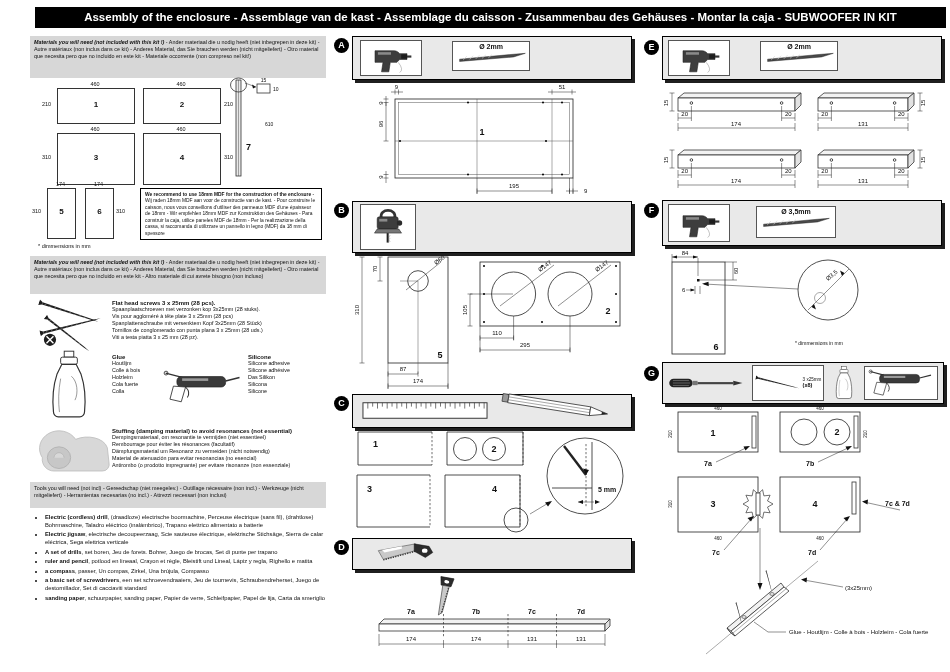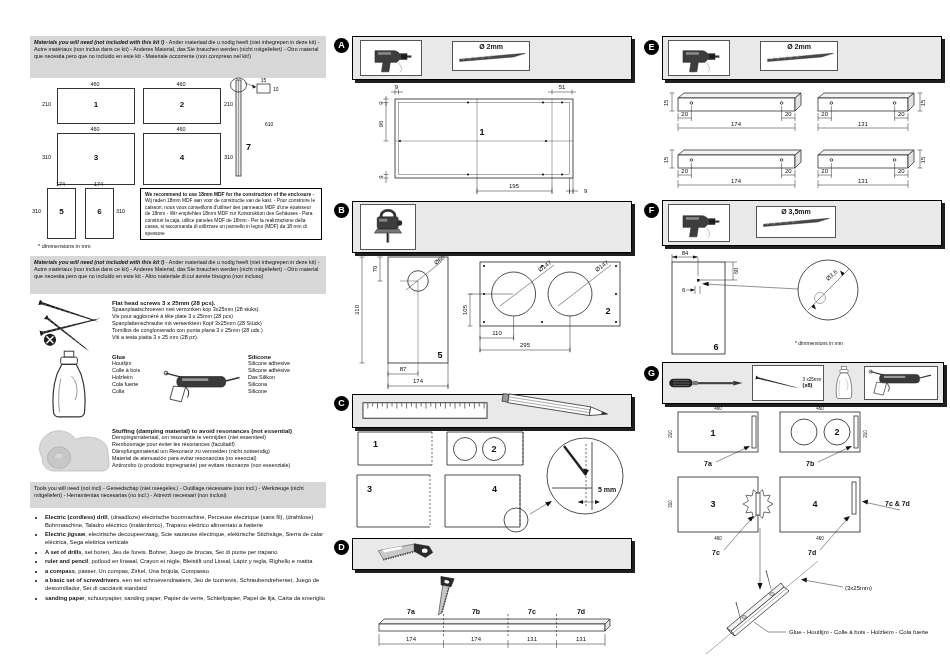--- a/index.html
+++ b/index.html
@@ -129,20 +129,21 @@
     <symbol id="ic-stuff" viewBox="0 0 92 60">
       <path d="M8 38 a22 20 0 0 1 40 -22 c14 -6 34 -2 38 10 l2 18 a8 8 0 0 1 -8 10 h-58 a14 14 0 0 1 -14 -16 z" fill="#d8d8d8" stroke="#bdbdbd" stroke-width="1"></path>
       <path d="M14 38 a14 13 0 1 1 28 0 a14 13 0 1 1 -28 0" fill="#c7c7c7" stroke="#b0b0b0" stroke-width="1"></path>
       <path d="M22 38 a6 6 0 1 1 12 0" fill="#d8d8d8" stroke="#b0b0b0" stroke-width="0.8"></path>
     </symbol>
   </defs>
 </svg>
 
 <div class="page">
 
+  <div class="banner">Assembly of the enclosure - Assemblage van de kast - Assemblage du caisson - Zusammenbau des Gehäuses - Montar la caja - SUBWOOFER IN KIT</div>
 
   <div class="grayhead" style="left:30px;top:36px;width:296px;height:42px;"><b>Materials you will need (not included with this kit !)</b><span> - Ander materiaal die u nodig heeft (niet inbegrepen in deze kit) - Autre matériaux (non inclus dans ce kit) - Anderes Material, das Sie brauchen werden (nicht mitgeliefert) - Otro material que necesita pero que no incluido en este kit - Materiale occorrente (non compreso nel kit!)</span></div>
 
   <div class="panel" style="left:57px;top:88px;width:76px;height:34px;">
       <div class="pnum" style="top:11px;">1</div>
     </div>
   <div class="dimlab ctr" style="left:57px;top:81px;width:76px;">460</div>
   <div class="dimlab" style="left:42px;top:101px;">210</div>
   <div class="panel" style="left:143px;top:88px;width:76px;height:34px;">
       <div class="pnum" style="top:11px;">2</div>

